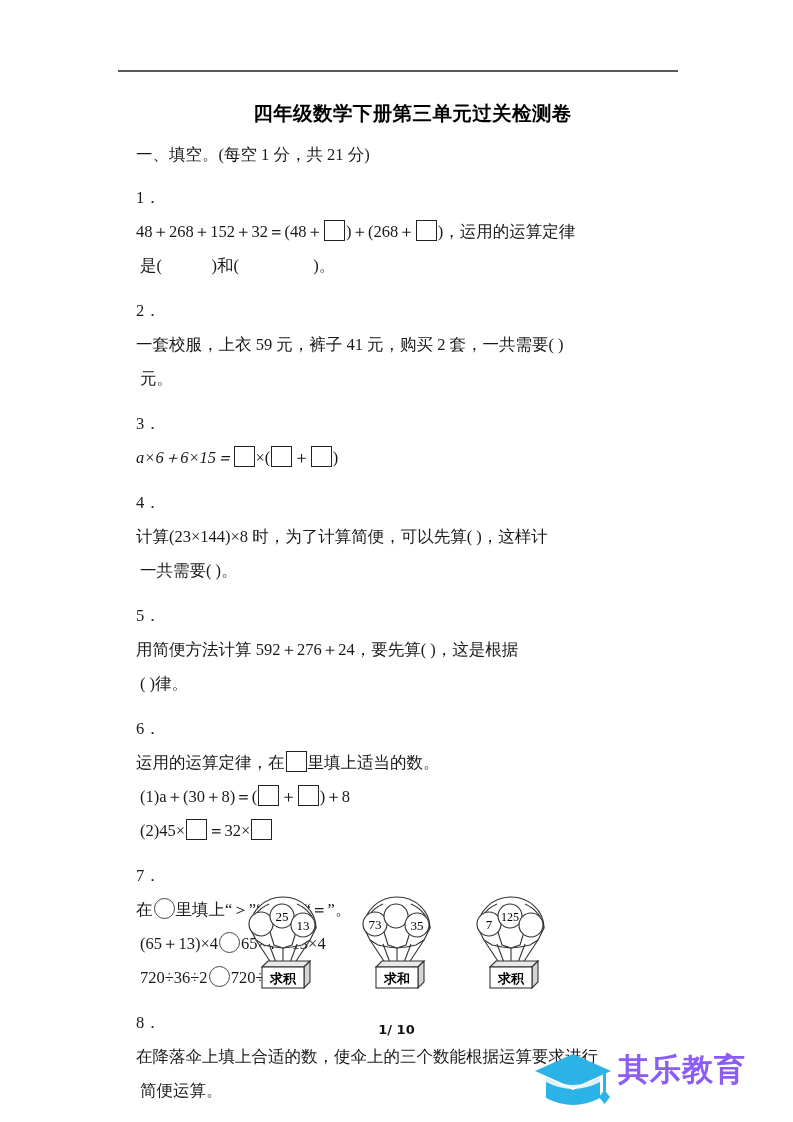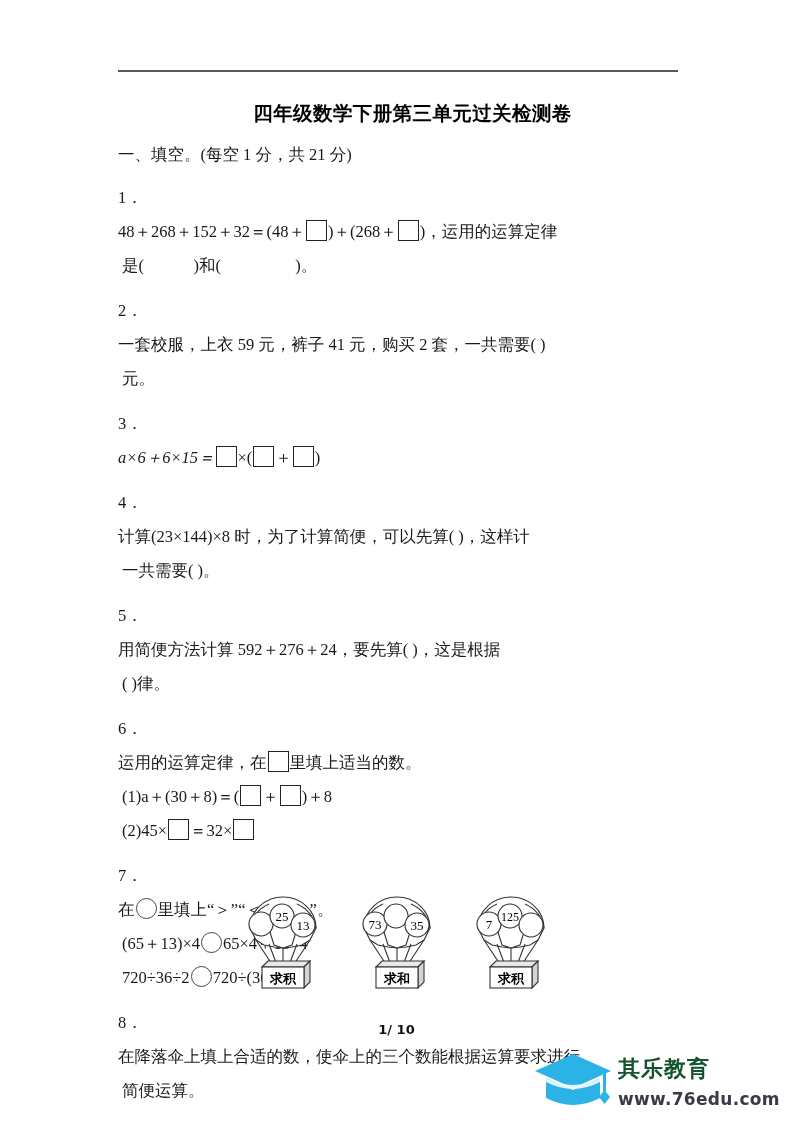--- a/index.html
+++ b/index.html
@@ -42,21 +42,21 @@
     font-weight: bold;
     font-size: 19.5px;
     letter-spacing: 0.4px;
     color: #000;
     margin-left: 32px;
   }
 
   
   .content {
     position: absolute;
-    left: 118px;
+    left: 136px;
     top: 143px;
     width: 566px;
   }
 
   .section-head {
     font-size: 16.5px;
     line-height: 1.5;
     margin-bottom: 13px;
     white-space: nowrap;
   }
@@ -173,22 +173,22 @@
   }
   .logo-text {
     position: absolute;
     left: 84px;
     top: 0px;
     width: 168px;
   }
   .logo-cn {
     font-family: "DejaVu Sans", sans-serif;
     font-weight: bold;
-    font-size: 22px;
-    color: #14532d;
+    font-size: 31px;
+    color: #8b5cf6;
     letter-spacing: 1px;
     line-height: 38px;
     white-space: nowrap;
   }
   .logo-url {
     font-family: "DejaVu Sans", sans-serif;
     font-weight: bold;
     font-size: 17px;
     color: #3b3b46;
     letter-spacing: 0.3px;
@@ -363,17 +363,16 @@
   <div class="logo">
     <svg class="logo-cap" viewBox="0 0 78 62">
       <polygon points="39,2 77,19 39,36 1,19" fill="#2bb3e8"></polygon>
       <path d="M12 26 L12 46 Q39 60 66 46 L66 26 L39 38 Z" fill="#2bb3e8"></path>
       <path d="M12 30 Q39 44 66 30 L66 26 Q39 40 12 26 Z" fill="#ffffff" opacity="0.85"></path>
       <rect x="69" y="19" width="3" height="20" fill="#2bb3e8"></rect>
       <polygon points="70.5,38 76,45 70.5,52 65,45" fill="#2bb3e8"></polygon>
     </svg>
     <div class="logo-text">
       <div class="logo-cn">其乐教育</div>
-      <div class="logo-url">www.76edu.com</div>
     </div>
   </div>
 
 </div>
 
 </body></html>

